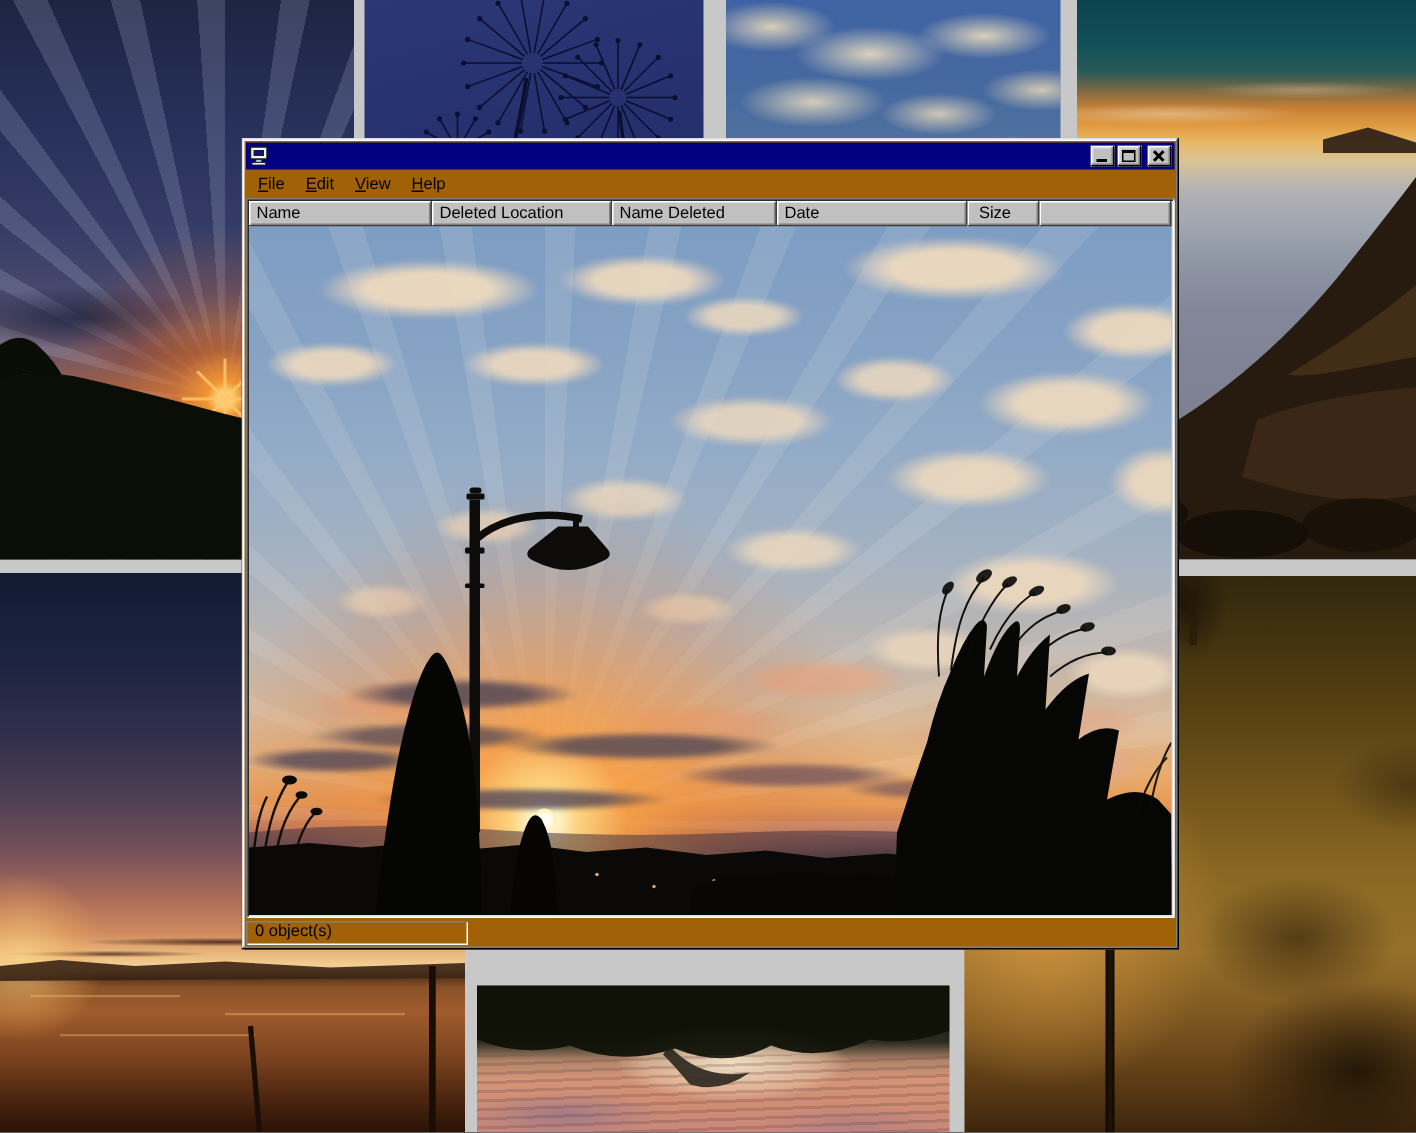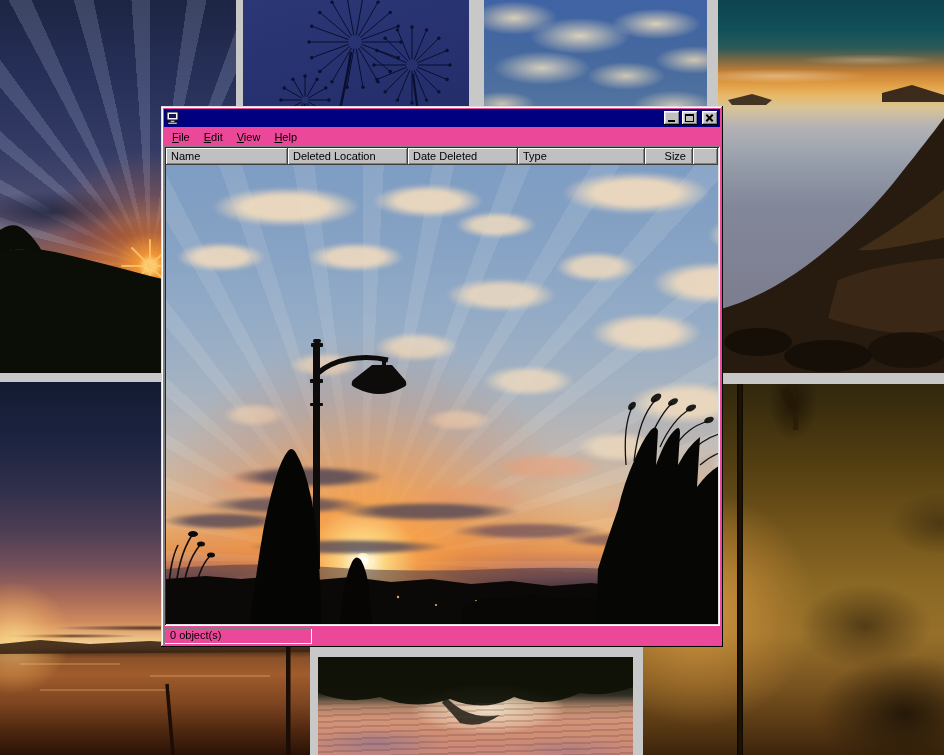--- a/index.html
+++ b/index.html
@@ -68,22 +68,22 @@
       radial-gradient(ellipse 125px 85px at 262px 330px, rgba(30,20,6,.9), rgba(30,20,6,0) 70%),
       radial-gradient(ellipse 95px 60px at 222px 242px, rgba(40,26,8,.6), rgba(40,26,8,0) 70%),
       radial-gradient(ellipse 75px 45px at 298px 140px, rgba(42,29,10,.5), rgba(42,29,10,0) 70%),
       radial-gradient(ellipse 36px 55px at 150px 18px, rgba(26,17,5,.8), rgba(26,17,5,0) 70%),
       linear-gradient(180deg,#32280e 0,#46350f 50px,#5c4414 100px,#75571c 150px,#8a6824 200px,#96702a 250px,#7a5420 300px,#5a3a14 340px,#3c250c 371px);
   }
   #tile-gold .pole{position:absolute;left:94px;top:0;width:6px;height:371px;
     background:linear-gradient(90deg,#0d0802,#201505 55%,#0d0802);}
 
   
-  .window{position:absolute;left:161px;top:106px;width:562px;height:541px;
-    background:#ec4899;padding:3px;display:flex;flex-direction:column;
+  .window{position:absolute;left:161px;top:92px;width:625px;height:541px;
+    background:#a16207;padding:3px;display:flex;flex-direction:column;
     box-shadow: inset -1px -1px #000, inset 1px 1px #dcdcdc, inset -2px -2px #808080, inset 2px 2px #fff;}
   .titlebar{height:18px;flex:0 0 18px;background:#000080;display:flex;align-items:center;padding:1px 2px;gap:3px;}
   .title-icon{width:14px;height:14px;flex:0 0 14px;}
   .title-text{color:#fff;font-weight:bold;font-size:11px;flex:1;overflow:hidden;white-space:nowrap;}
   .title-buttons{display:flex;gap:2px;}
   .tbtn{width:16px;height:14px;background:#c0c0c0;position:relative;padding:0;border:0;
     box-shadow: inset -1px -1px #000, inset 1px 1px #fff, inset -2px -2px #808080, inset 2px 2px #dfdfdf;}
   .tbtn-close{margin-left:2px;}
   .tb-glyph{position:absolute;inset:0;}
   .g-min::after{content:"";position:absolute;left:4px;right:5px;bottom:3px;height:2px;background:#000;}
@@ -95,21 +95,21 @@
   .menubar{height:19px;flex:0 0 19px;display:flex;align-items:center;padding:1px 2px;gap:2px;}
   .menu-item{padding:2px 6px 2px 6px;cursor:default;}
   .menu-item u{text-decoration:underline;}
 
   .listwrap{flex:1;display:flex;flex-direction:column;background:#c0c0c0;padding:2px;
     box-shadow: inset 1px 1px #808080, inset -1px -1px #fff, inset 2px 2px #2a2a2a, inset -2px -2px #dfdfdf;}
   .listheader{display:flex;height:17px;flex:0 0 17px;}
   .hcell{background:#c0c0c0;padding:2px 5px 1px 5px;white-space:nowrap;overflow:hidden;
     box-shadow: inset -1px -1px #404040, inset 1px 1px #fff, inset -2px -2px #808080;}
   .hc-0{width:122px;} .hc-1{width:120px;} .hc-2{width:110px;} .hc-3{width:127px;}
-  .hc-4{width:48px;text-align:right;padding-right:7px;} .hc-5{flex:1;}
+  .hc-4{width:48px;text-align:right;padding-right:19px;} .hc-5{flex:1;}
 
   
   .scene{flex:1;position:relative;overflow:hidden;
     background:linear-gradient(180deg,#7e9dc3 0,#86a2c4 80px,#93abc6 150px,#a4b2c2 220px,#bdb6b2 280px,#d9b897 330px,#e8ac6e 365px,#e89a55 385px,#c47b5a 400px,#8a5c60 412px,#4c3a44 421px,#17120f 431px,#070605 459px);}
   .rays{position:absolute;inset:0;
     background:repeating-conic-gradient(from 240deg at 197px 396px, rgba(255,250,238,.10) 0deg 3deg, rgba(255,250,238,0) 3deg 10deg);}
   .glow{position:absolute;inset:0;
     background:radial-gradient(circle at 197px 396px, rgba(255,247,210,.98) 0 8px, rgba(255,216,130,.95) 22px, rgba(248,160,70,.85) 55px, rgba(238,140,60,.5) 100px, rgba(210,120,70,.22) 160px, rgba(210,120,70,0) 225px);}
   .sun{position:absolute;left:189px;top:388px;width:16px;height:16px;border-radius:50%;
     background:radial-gradient(circle,#fffef2 0 35%,#ffeeb0 70%,rgba(255,238,176,0) 100%);}
@@ -313,22 +313,22 @@
       <span class="menu-item ul-first"><u>F</u>ile</span>
       <span class="menu-item ul-first"><u>E</u>dit</span>
       <span class="menu-item ul-first"><u>V</u>iew</span>
       <span class="menu-item ul-first"><u>H</u>elp</span>
     </div>
 
     <div class="listwrap">
       <div class="listheader">
         <div class="hcell hc-0">Name</div>
         <div class="hcell hc-1">Deleted Location</div>
-        <div class="hcell hc-2">Date Deleted</div>
-        <div class="hcell hc-3">Type</div>
+        <div class="hcell hc-2">Name Deleted</div>
+        <div class="hcell hc-3">Date</div>
         <div class="hcell hc-4">Size</div>
         <div class="hcell hc-5"></div>
       </div>
 
       <div class="scene">
         <div class="rays"></div>
         <div id="cloud-layer">
             <div class="cloud" style="left: 20px; top: 15px; width: 200px; height: 54px; background: radial-gradient(closest-side, rgba(238, 217, 190, 0.95) 0px, rgba(238, 217, 190, 0.95) 42%, rgba(238, 217, 190, 0) 74%);"></div>
             <div class="cloud" style="left: 187px; top: 13px; width: 150px; height: 46px; background: radial-gradient(closest-side, rgba(238, 217, 190, 0.92) 0px, rgba(238, 217, 190, 0.92) 42%, rgba(238, 217, 190, 0) 74%);"></div>
             <div class="cloud" style="left: -5px; top: 72px; width: 120px; height: 40px; background: radial-gradient(closest-side, rgba(238, 217, 190, 0.9) 0px, rgba(238, 217, 190, 0.9) 42%, rgba(238, 217, 190, 0) 74%);"></div>

